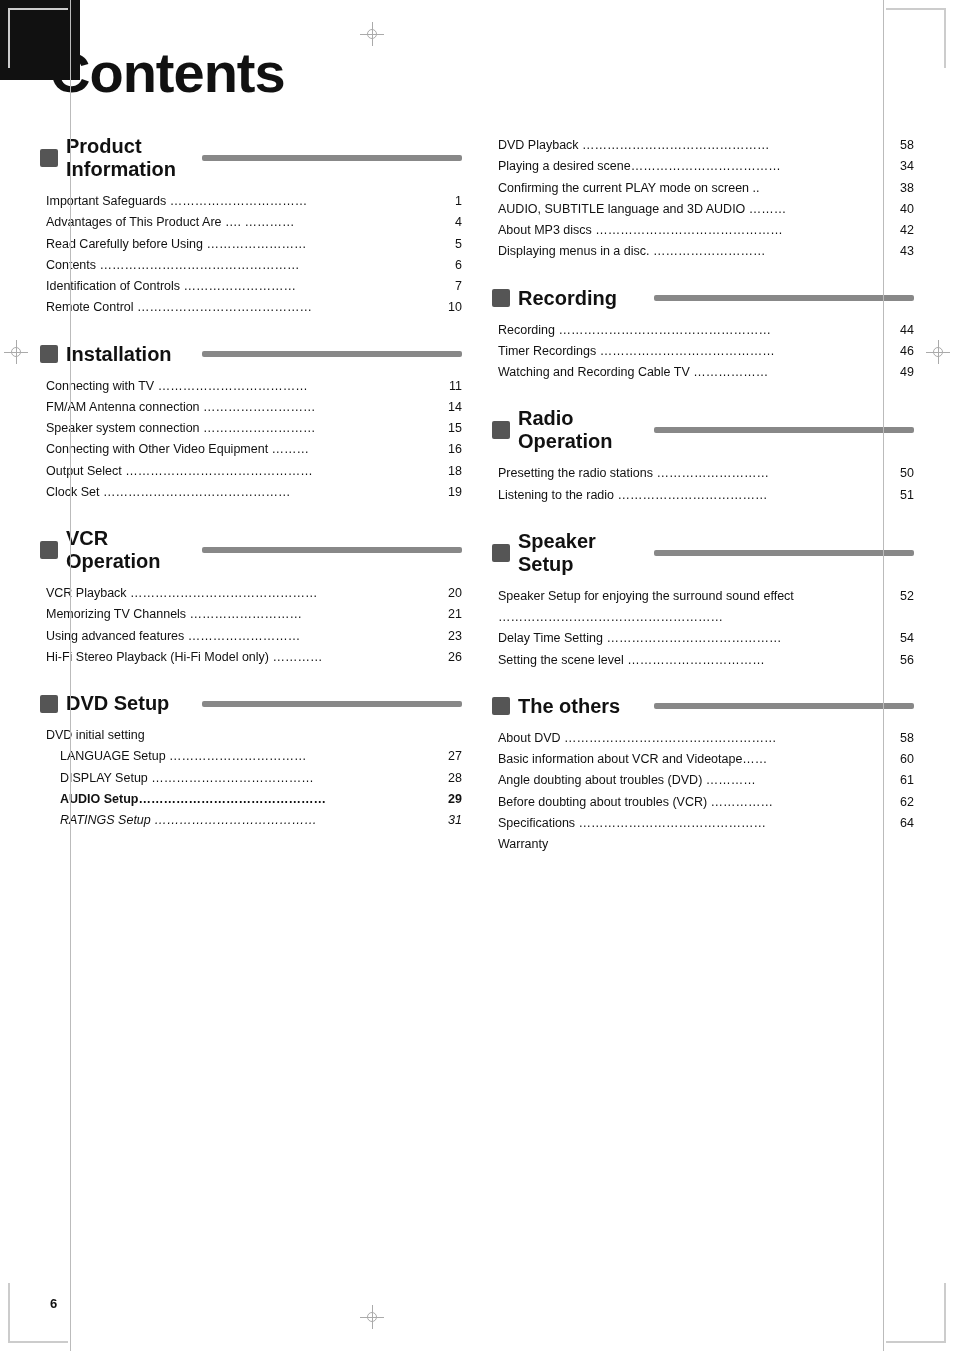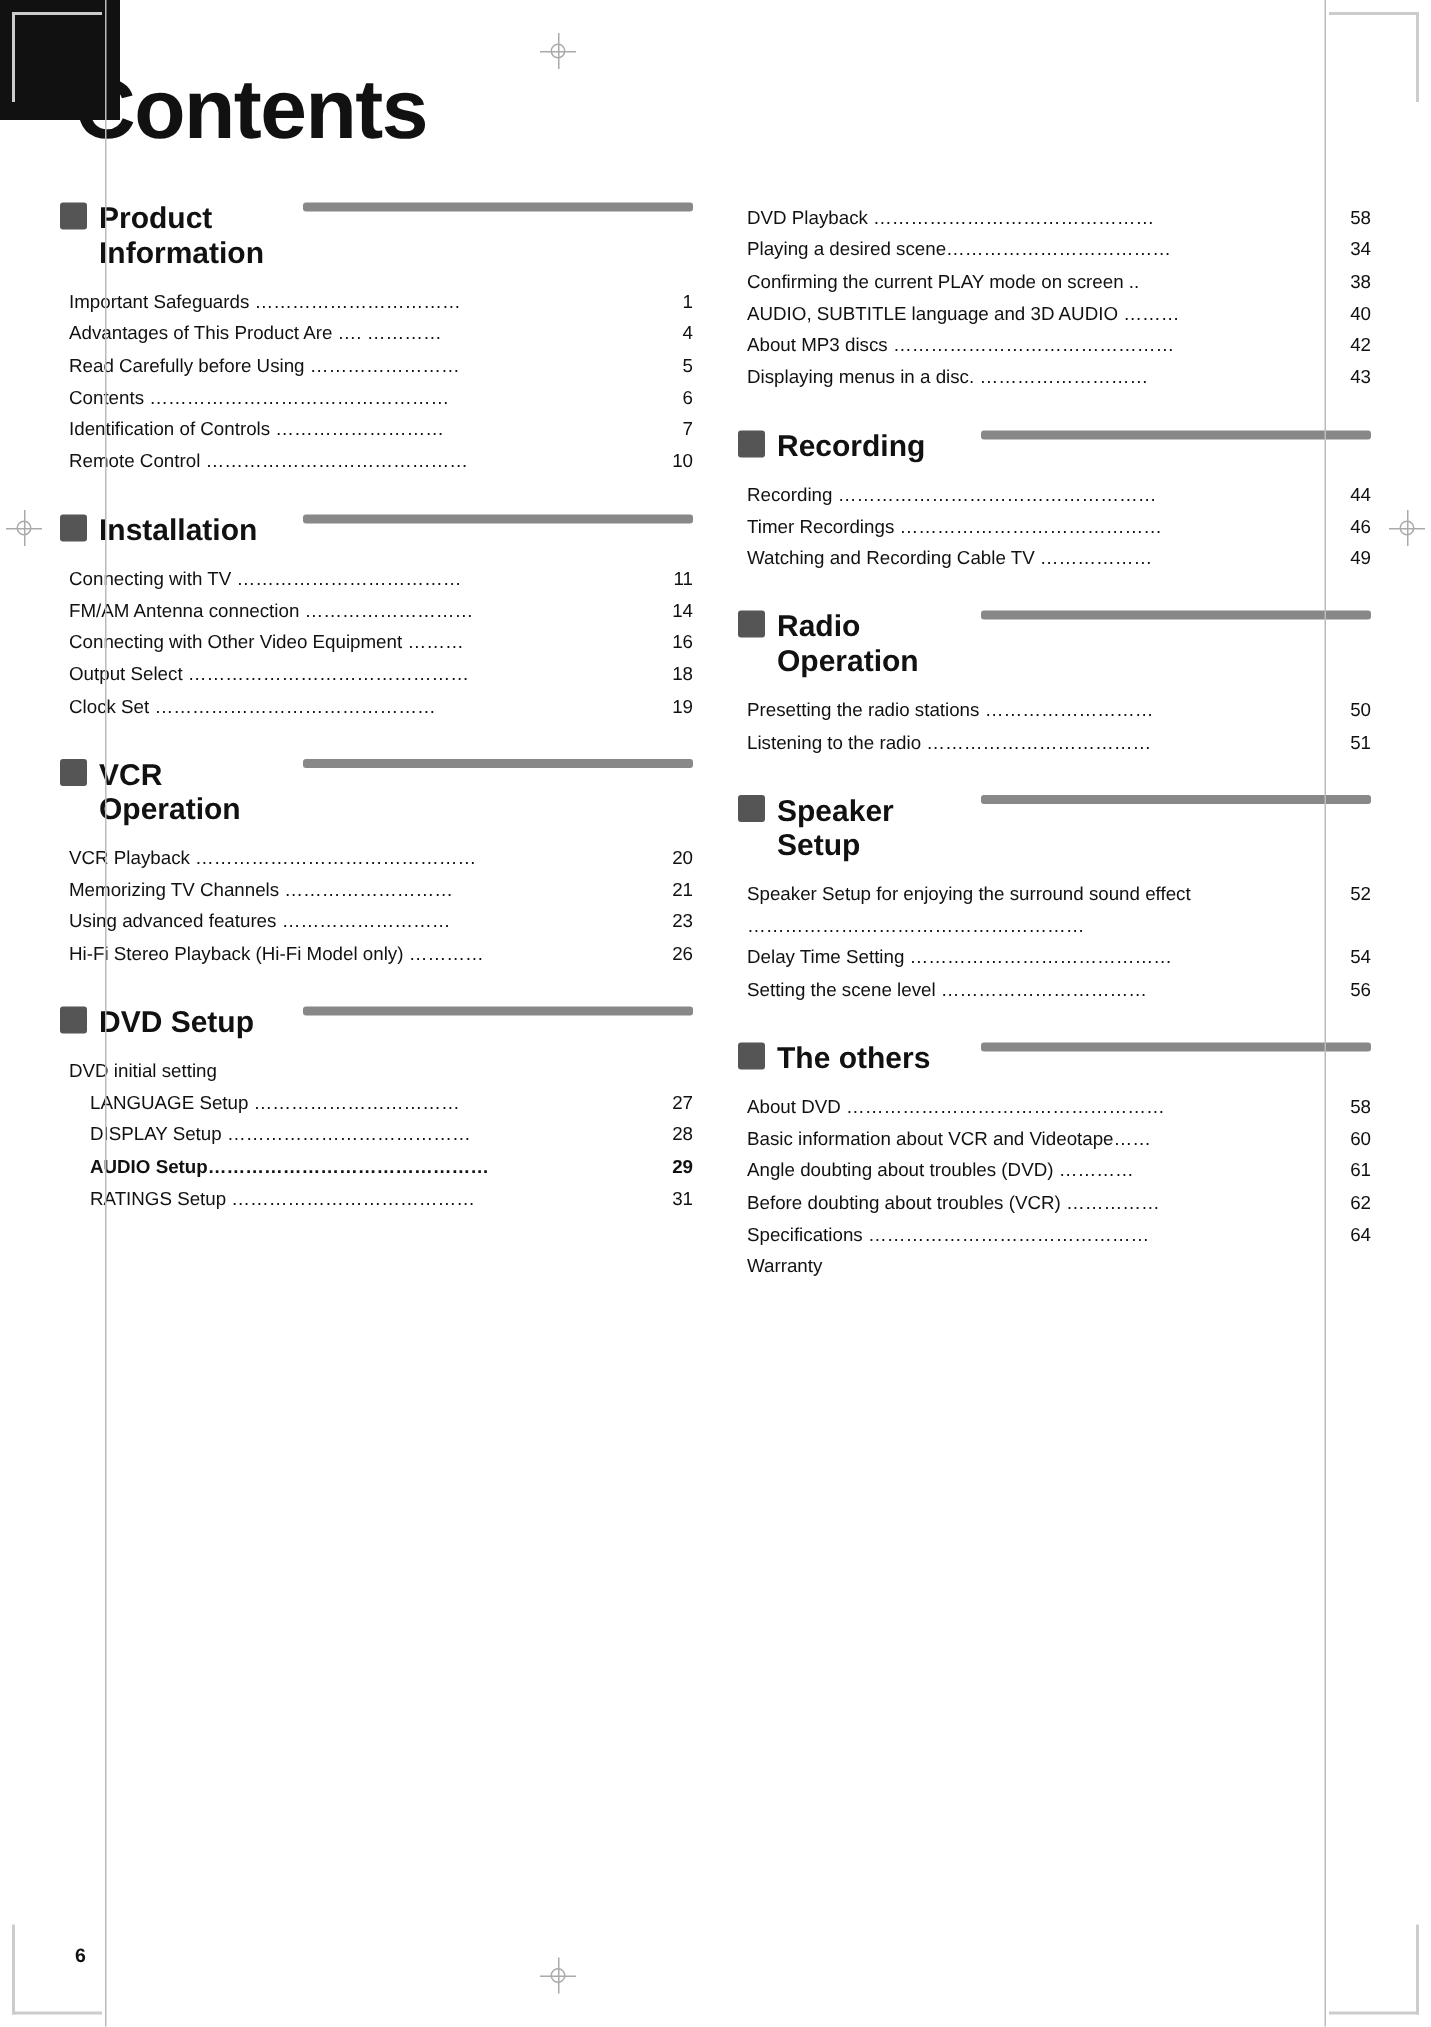--- a/index.html
+++ b/index.html
@@ -117,21 +117,21 @@
       flex: 1;
     }
 
     
     .section {
       margin-bottom: 24px;
     }
 
     .section-header {
       display: flex;
-      align-items: flex-start;
+      align-items: center;
       margin-bottom: 10px;
       gap: 0;
     }
 
     .section-icon {
       width: 18px;
       height: 18px;
       background: #555;
       border-radius: 2px;
       margin-right: 8px;
@@ -259,20 +259,24 @@
           <div class="section-items">
             <div class="toc-item">
               <span class="toc-label">Connecting with TV  ………………………………</span>
               <span class="toc-page">11</span>
             </div>
             <div class="toc-item">
               <span class="toc-label">FM/AM  Antenna connection  ………………………</span>
               <span class="toc-page">14</span>
             </div>
             <div class="toc-item">
+              <span class="toc-label">Speaker system connection  ………………………</span>
+              <span class="toc-page">15</span>
+            </div>
+            <div class="toc-item">
               <span class="toc-label">Connecting with Other Video Equipment ………</span>
               <span class="toc-page">16</span>
             </div>
             <div class="toc-item">
               <span class="toc-label">Output Select  ………………………………………</span>
               <span class="toc-page">18</span>
             </div>
             <div class="toc-item">
               <span class="toc-label">Clock Set  ………………………………………</span>
               <span class="toc-page">19</span>
@@ -320,21 +324,21 @@
               <span class="toc-page">27</span>
             </div>
             <div class="toc-item" style="padding-left: 14px;">
               <span class="toc-label">  DISPLAY Setup …………………………………</span>
               <span class="toc-page">28</span>
             </div>
             <div class="toc-item" style="padding-left: 14px; font-weight: bold;">
               <span class="toc-label">  AUDIO Setup………………………………………</span>
               <span class="toc-page">29</span>
             </div>
-            <div class="toc-item" style="padding-left: 14px;">
+            <div class="toc-item" style="padding-left: 14px; font-style: italic;">
               <span class="toc-label">  RATINGS Setup  …………………………………</span>
               <span class="toc-page">31</span>
             </div>
           </div>
         </div>
       </div>
 
     <div class="col" id="right-col">
         <div class="section">
           <div class="section-items">

